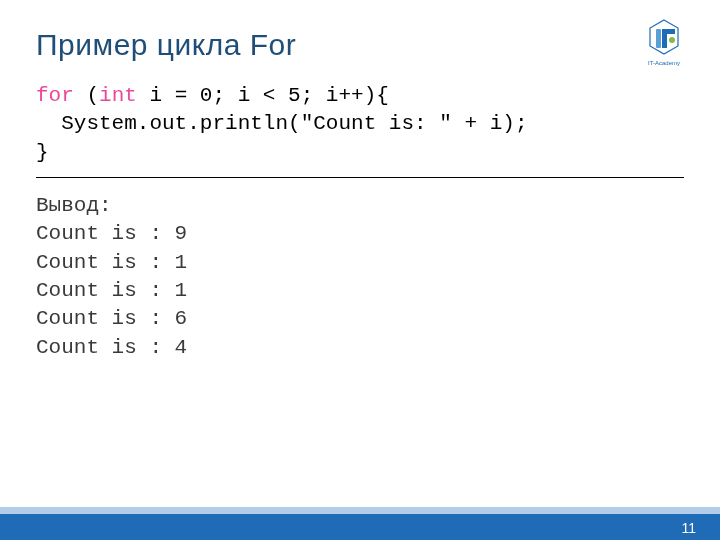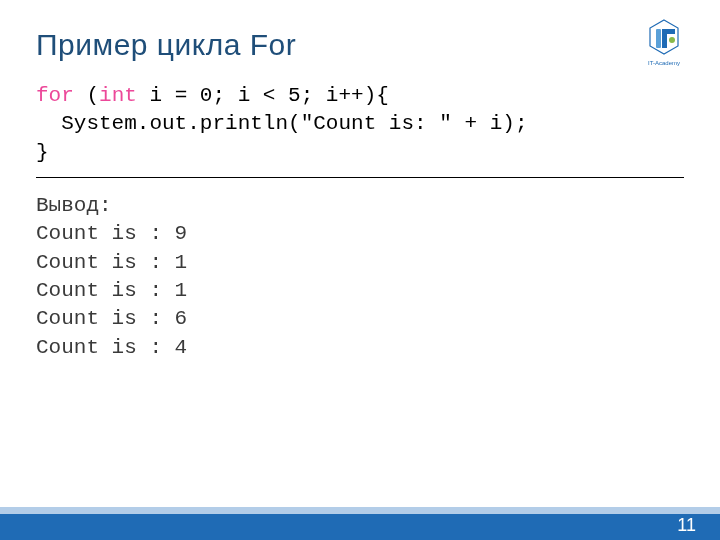--- a/index.html
+++ b/index.html
@@ -75,21 +75,21 @@
       left: 0;
       width: 100%;
       height: 26px;
       background: #1f6bb5;
     }
     .page-num {
       position: absolute;
       bottom: 4px;
       right: 24px;
       color: #ffffff;
-      font-size: 18px;
+      font-size: 14px;
       font-family: "Segoe UI", Arial, sans-serif;
     }
   </style>
 </head>
 <body>
 
 <div class="slide">
 
   <div class="logo">
     <svg viewBox="0 0 44 50">

